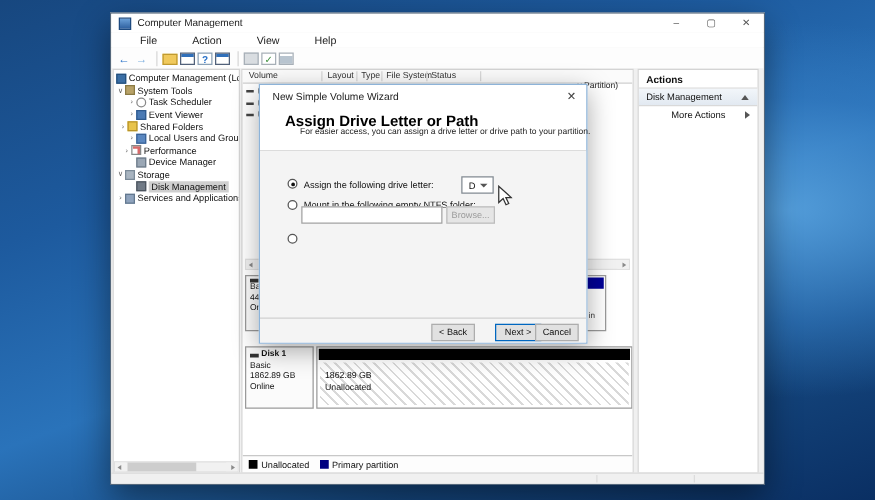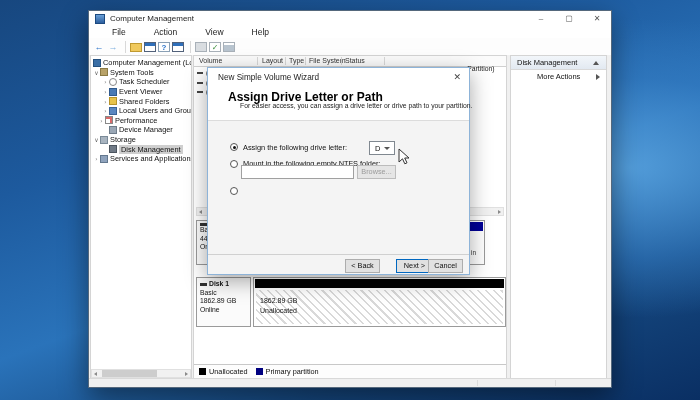--- a/index.html
+++ b/index.html
@@ -171,21 +171,21 @@
           <div class="trow" style="padding-left:11px">
             <span class="texp">›</span>
             <span class="ti ti-sched"></span>
             <span class="tlabel">Task Scheduler</span>
           </div>
           <div class="trow" style="padding-left:11px">
             <span class="texp">›</span>
             <span class="ti ti-event"></span>
             <span class="tlabel">Event Viewer</span>
           </div>
-          <div class="trow" style="padding-left:11px">
+          <div class="trow" style="padding-left:4px">
             <span class="texp">›</span>
             <span class="ti ti-folder"></span>
             <span class="tlabel">Shared Folders</span>
           </div>
           <div class="trow" style="padding-left:11px">
             <span class="texp">›</span>
             <span class="ti ti-users"></span>
             <span class="tlabel">Local Users and Groups</span>
           </div>
           <div class="trow" style="padding-left:7px">
@@ -282,20 +282,21 @@
 
         <div class="legend" style="bottom:0">
           <i class="lsq" style="background-color: rgb(0, 0, 0);"></i>
           <span>Unallocated</span>
           <i class="lsq" style="background-color: rgb(0, 0, 128);"></i>
           <span>Primary partition</span>
         </div>
       </div>
 
       <div class="panel p-right">
+        <div class="acthdr">Actions</div>
         <div class="actrow hl">
           <span>Disk Management</span>
           <i class="tri-up"></i>
         </div>
         <div class="actrow sub">
           <span>More Actions</span>
           <i class="tri-right"></i>
         </div>
       </div>
 

